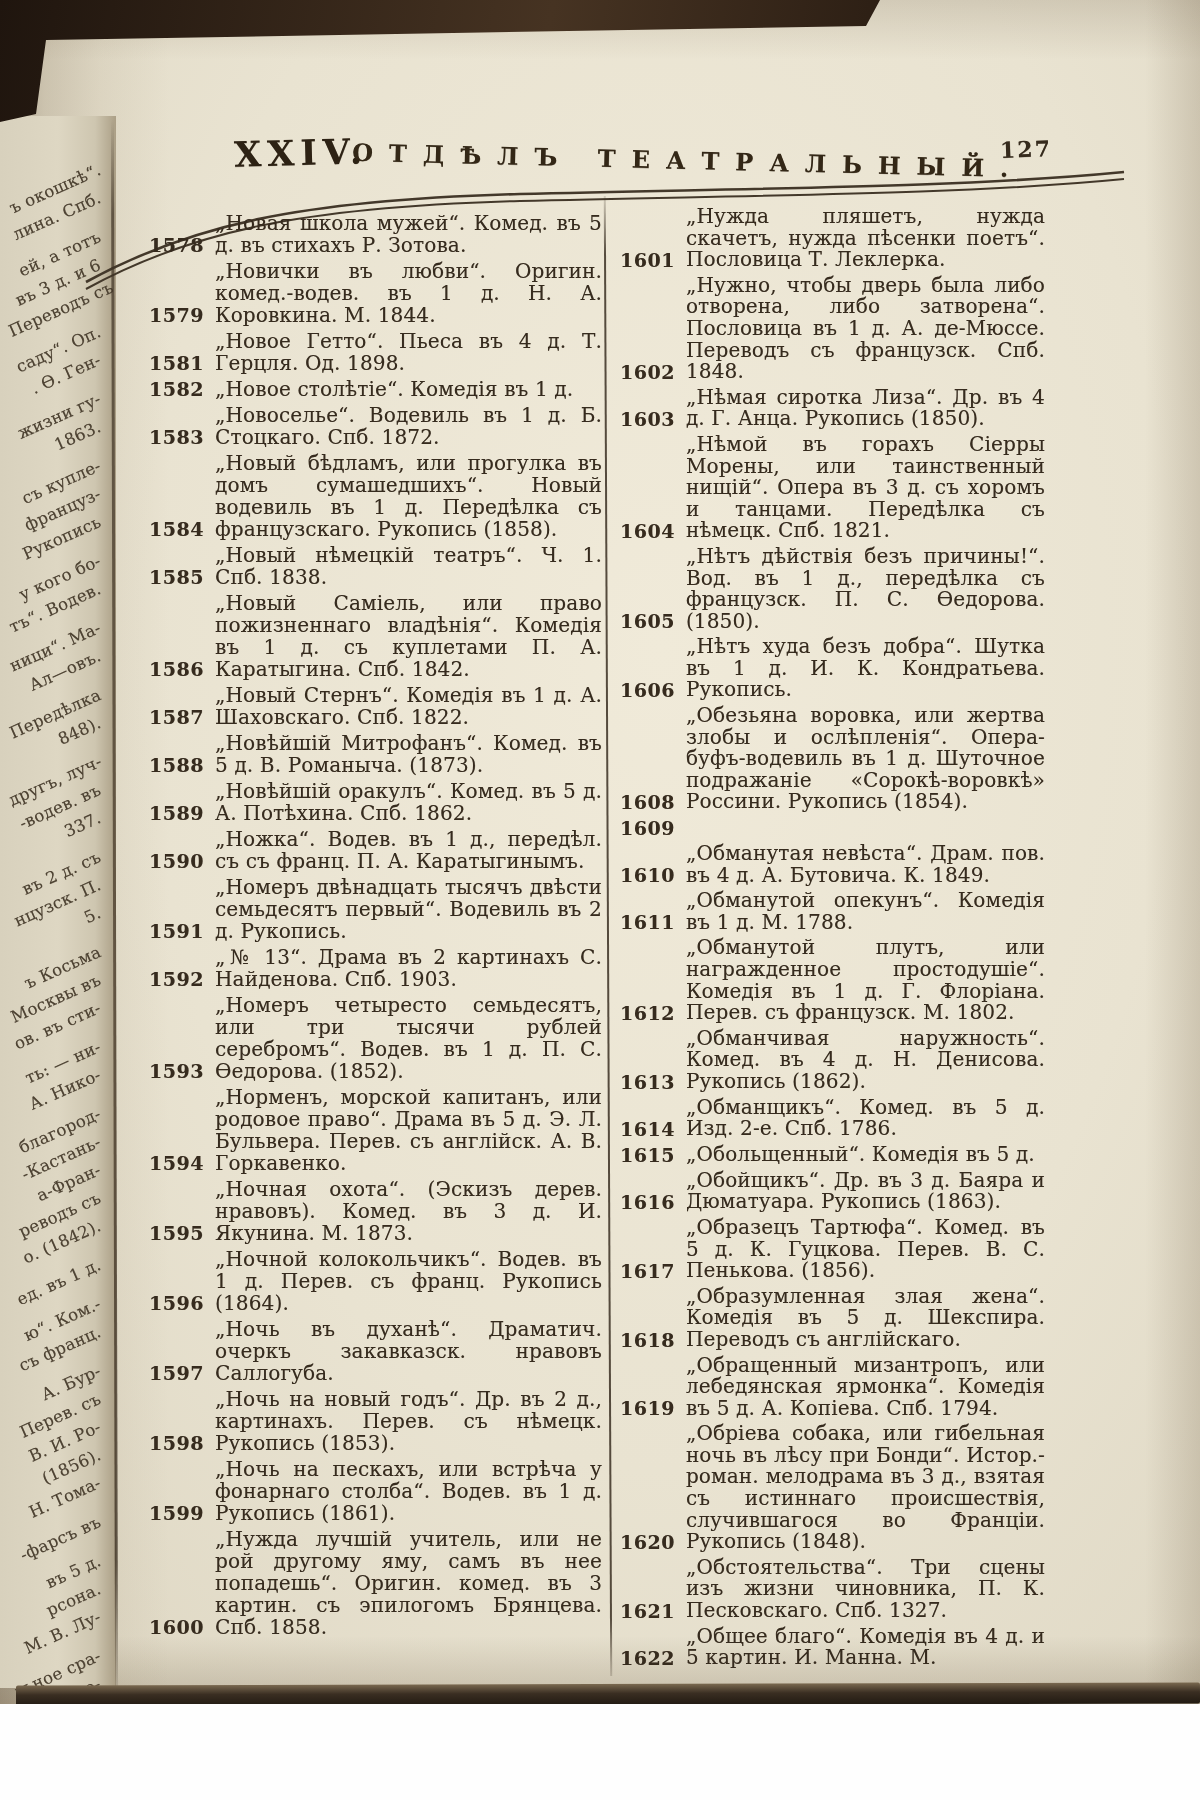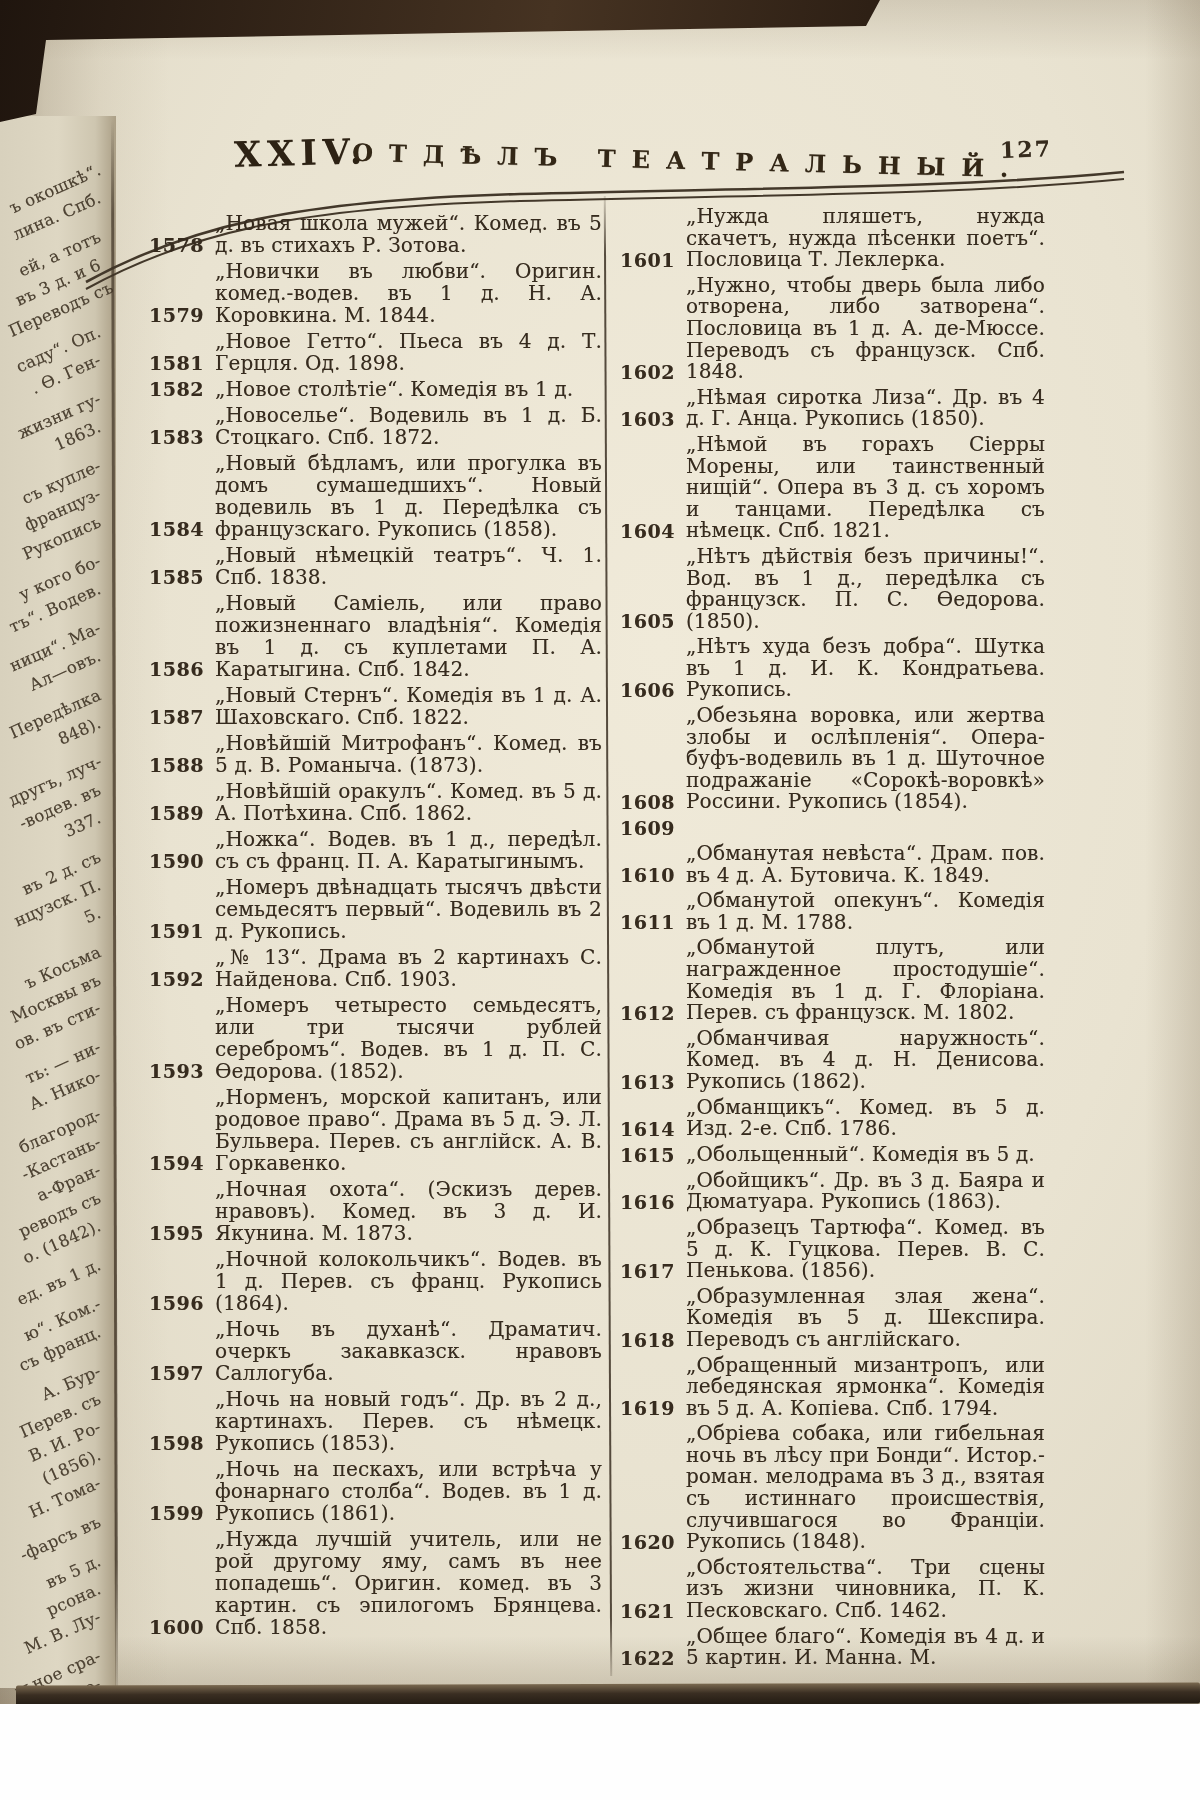--- a/index.html
+++ b/index.html
@@ -304,21 +304,21 @@
         <div class="entry">
           <span class="num">1619</span>
           <span class="txt">„Обращенный мизантропъ, или лебедянская ярмонка“. Комедія въ 5 д. А. Копіева. Спб. 1794.</span>
         </div>
         <div class="entry">
           <span class="num">1620</span>
           <span class="txt">„Обріева собака, или гибельная ночь въ лѣсу при Бонди“. Истор.-роман. мелодрама въ 3 д., взятая съ истиннаго происшествія, случившагося во Франціи. Рукопись (1848).</span>
         </div>
         <div class="entry">
           <span class="num">1621</span>
-          <span class="txt">„Обстоятельства“. Три сцены изъ жизни чиновника, П. К. Песковскаго. Спб. 1462.</span>
+          <span class="txt">„Обстоятельства“. Три сцены изъ жизни чиновника, П. К. Песковскаго. Спб. 1327.</span>
         </div>
         <div class="entry">
           <span class="num">1622</span>
           <span class="txt">„Общее благо“. Комедія въ 4 д. и 5 картин. И. Манна. М.</span>
         </div>
     </div>
 
     <div class="bottom-edge"></div>
   </div>
 

